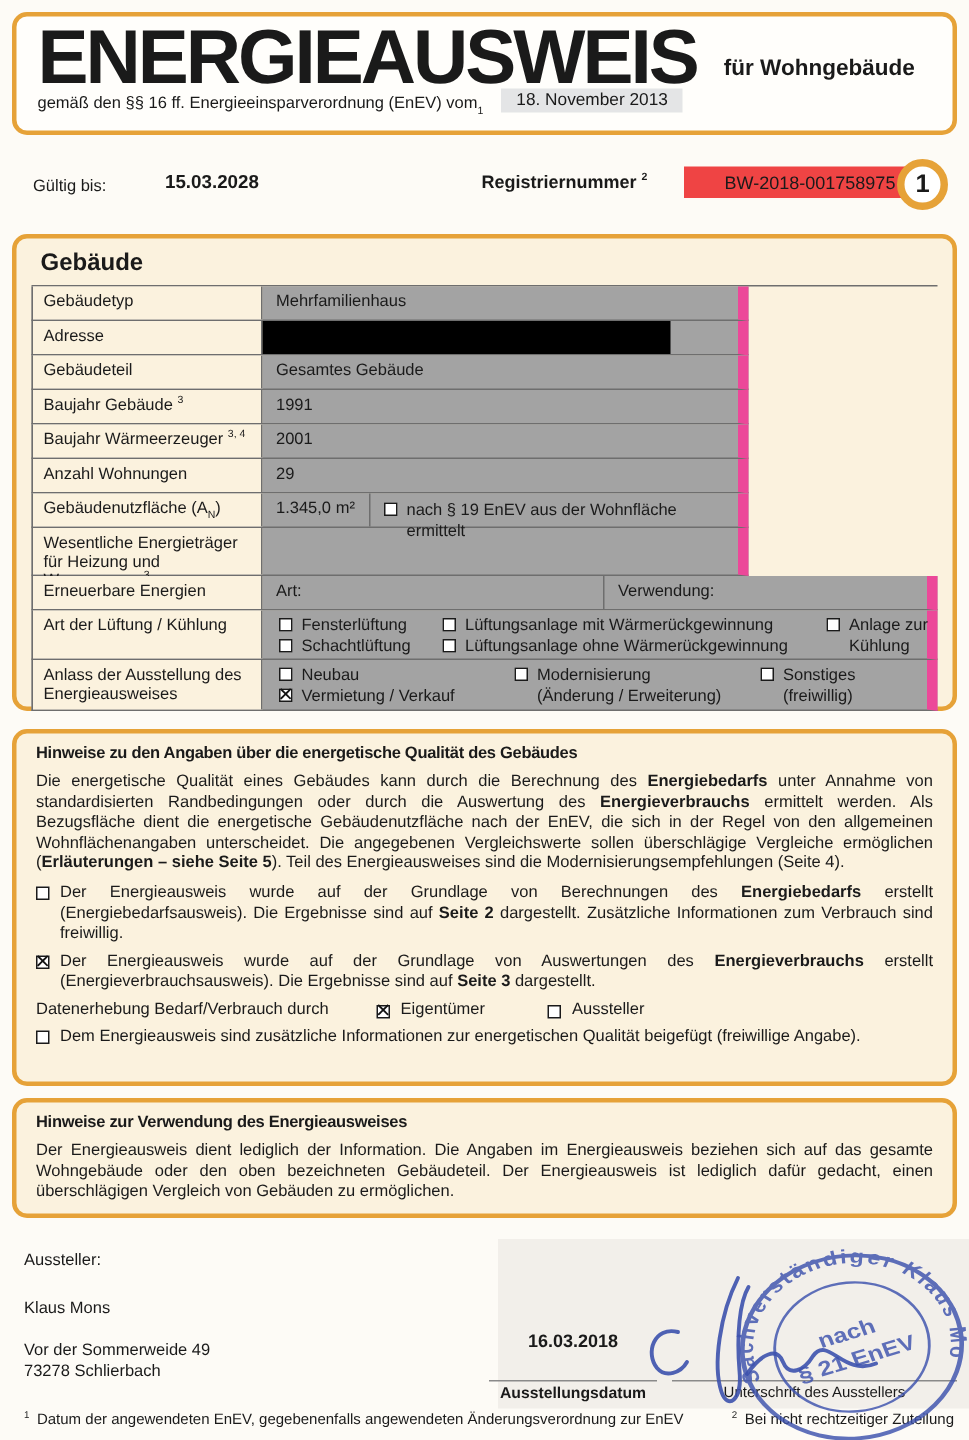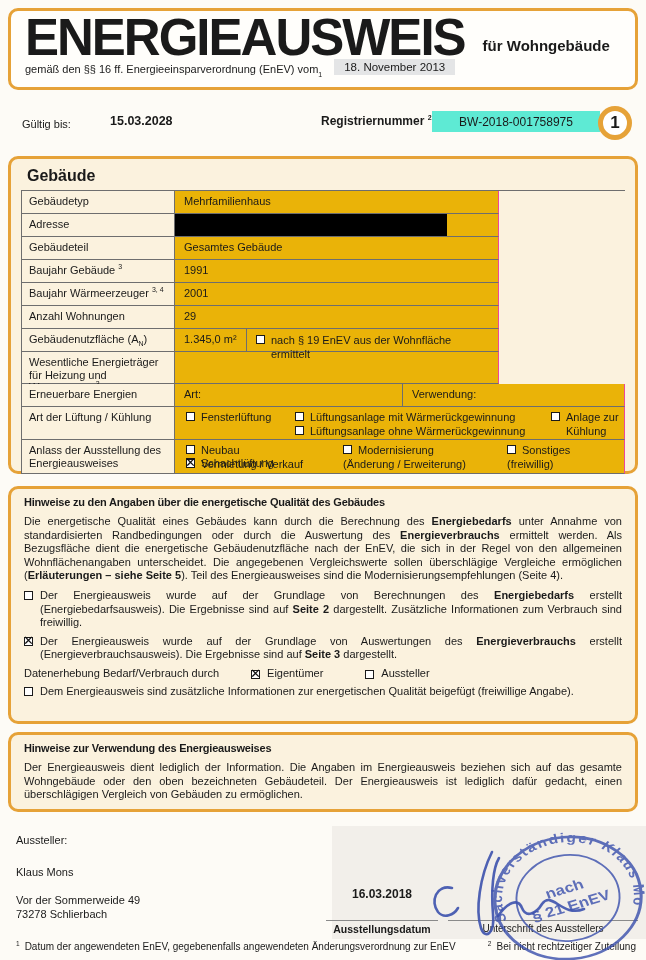--- a/index.html
+++ b/index.html
@@ -23,52 +23,52 @@
   .doc-subtitle { font-size: 15px; font-weight: 700; margin-left: 18px; padding-bottom: 7px; }
   .law-row { font-size: 11px; margin-top: -2px; display: flex; align-items: flex-end; }
   .law-date { background: #E4E5E6; font-size: 11.5px; padding: 2px 10px; margin-left: 12px; }
   sup { font-size: 7px; vertical-align: super; line-height: 0; }
   sub { font-size: 7px; vertical-align: sub; line-height: 0; }
   
   .validity { position: absolute; top: 104px; left: 8px; right: 8px; height: 42px; }
   .valid-label { position: absolute; left: 14px; top: 14px; font-size: 11px; }
   .valid-value { position: absolute; left: 102px; top: 10px; font-size: 12.5px; font-weight: 700; }
   .reg-label { position: absolute; left: 313px; top: 10px; font-size: 12px; font-weight: 700; }
-  .reg-value { position: absolute; left: 424px; top: 7px; width: 168px; text-align: center;
-               background: #5eead4; font-size: 12px; padding: 4px 0 3px; }
+  .reg-value { position: absolute; left: 448px; top: 7px; width: 168px; text-align: center;
+               background: #ef4444; font-size: 12px; padding: 4px 0 3px; }
   .page-circle { position: absolute; right: 6px; top: 2px; width: 34px; height: 34px;
                  border: 5px solid #E6A238; border-radius: 50%; background: #fff;
                  display: flex; align-items: center; justify-content: center;
                  font-size: 17px; font-weight: 700; }
   
   .g-box { top: 156px; height: 318px; background: #FBF2DE; padding: 6px 10px 0; }
   .g-title { font-size: 16px; font-weight: 700; padding: 2px 0 5px 6px; }
   .g-table { border-top: 1px solid #6e6e6e; font-size: 11px; }
   .trow { display: flex; border-bottom: 1px solid #6e6e6e; border-left: 1px solid #6e6e6e;
-          border-right: 1px solid #ec4899; background: #eab308; }
+          border-right: 7px solid #ec4899; background: #a3a3a3; }
   .trow.short { width: 478px; }
   .tlabel { flex: 0 0 153px; background: #FBF2DE; border-right: 1px solid #6e6e6e;
             padding: 4px 4px 0 7px; line-height: 12.5px; }
   .tvalue { flex: 1; padding: 4px 6px 0 9px; }
   .h23 { height: 23px; } .h32 { height: 32px; } .h33 { height: 33px; } .h34 { height: 34px; }
   .cell-m2 { flex: 0 0 72px; border-right: 1px solid #6e6e6e; }
   .cell-art { flex: 0 0 228px; border-right: 1px solid #6e6e6e; }
   .redacted { width: 272px; height: 22px; background: #000; margin: 0; }
   .padded0 { padding: 0; }
   
   .cb { display: inline-block; width: 9px; height: 9px; border: 1px solid #1a1a1a;
         position: relative; flex: none; background: #fff; }
   .cb[data-checked="true"]::before {
     content: "\2715"; position: absolute; left: -2px; top: -4px;
     font-size: 13px; font-weight: 700; color: #111; line-height: 14px; }
   .cbitem { display: flex; gap: 6px; line-height: 14px; align-items: flex-start; }
   .cbitem .cb { margin-top: 2px; }
   .vgroup { display: flex; padding-top: 3px; }
   .vcol { display: flex; flex-direction: column; }
-  .subline { }
+  .subline { margin-left: 15px; }
   
   .s-box { background: #FBF2DE; padding: 7px 13px 0; }
   .hq-box { top: 486px; height: 238px; }
   .hv-box { top: 732px; height: 80px; }
   .s-title { font-size: 11px; font-weight: 700; letter-spacing: -0.2px; margin-bottom: 7px; }
   .para { font-size: 11px; line-height: 13.6px; text-align: justify; margin-bottom: 6px; }
   .b { font-weight: 700; }
   .cbp { display: flex; gap: 7px; margin-bottom: 5px; }
   .cbp .cb { margin-top: 2px; }
   .cbp .txt { flex: 1; font-size: 11px; line-height: 13.6px; text-align: justify; }
@@ -178,21 +178,21 @@
 
     <div class="trow h23">
       <div class="tlabel">Erneuerbare Energien</div>
       <div class="tvalue cell-art">Art:</div>
       <div class="tvalue">Verwendung:</div>
     </div>
 
     <div class="trow h33">
       <div class="tlabel">Art der Lüftung / Kühlung</div>
       <div class="tvalue vgroup">
-        <div class="vcol" style="margin-left:2px; width:96px;gap:32px;">
+        <div class="vcol" style="margin-left:2px; width:96px;">
           <div class="cbitem">
               <span class="cb" data-checked="false"></span>
               <span>Fensterlüftung</span>
             </div>
           <div class="cbitem">
               <span class="cb" data-checked="false"></span>
               <span>Schachtlüftung</span>
             </div>
         </div>
         <div class="vcol" style="margin-left:13px; width:246px;">

